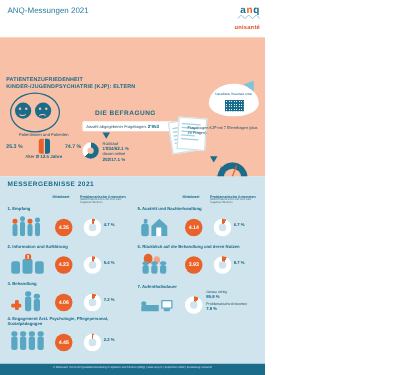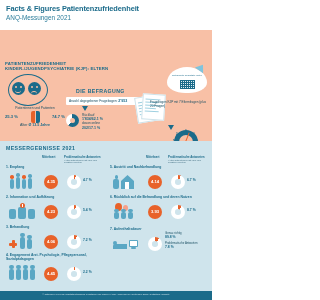--- a/index.html
+++ b/index.html
@@ -136,22 +136,28 @@
   .footer{position:absolute;left:0;top:291px;width:212px;height:9px;background:#1b6b8a;}
   .foot-t{position:absolute;left:0;top:2.4px;width:212px;text-align:center;font-size:2.2px;color:#cfe4ec;}
   .band-bot{position:absolute;left:0;top:284px;width:212px;height:7px;background:#cfe4ec;}
 </style>
 </head>
 <body>
 
 <div id="page">
 
   <div class="header">
-    <div class="h-title">Facts &amp; Figures Patientenzufriedenheit</div>
     <div class="h-sub">ANQ-Messungen 2021</div>
+    <div class="logos">
+      <div class="logo-anq">a<span class="dot">n</span>q</div>
+      <svg class="wave" width="18" height="5" viewBox="0 0 18 5">
+        <path d="M0 4 L3 1 L6 4 L9 1 L12 4 L15 1 L18 4" fill="none" stroke="#8fc7dd" stroke-width="0.8"></path>
+      </svg>
+      <div class="logo-uni">unisanté</div>
+    </div>
   </div>
 
   <div class="band-a"></div>
 
   <div class="topsec" style="position:absolute;left:0;top:30px;width:212px;height:111px;background:#f8c0a6;">
 
     <div class="kip-label">PATIENTENZUFRIEDENHEIT KINDER-/JUGENDPSYCHIATRIE (KJP): ELTERN</div>
 
     <div class="badge">
       <div class="badge-circle"></div>

